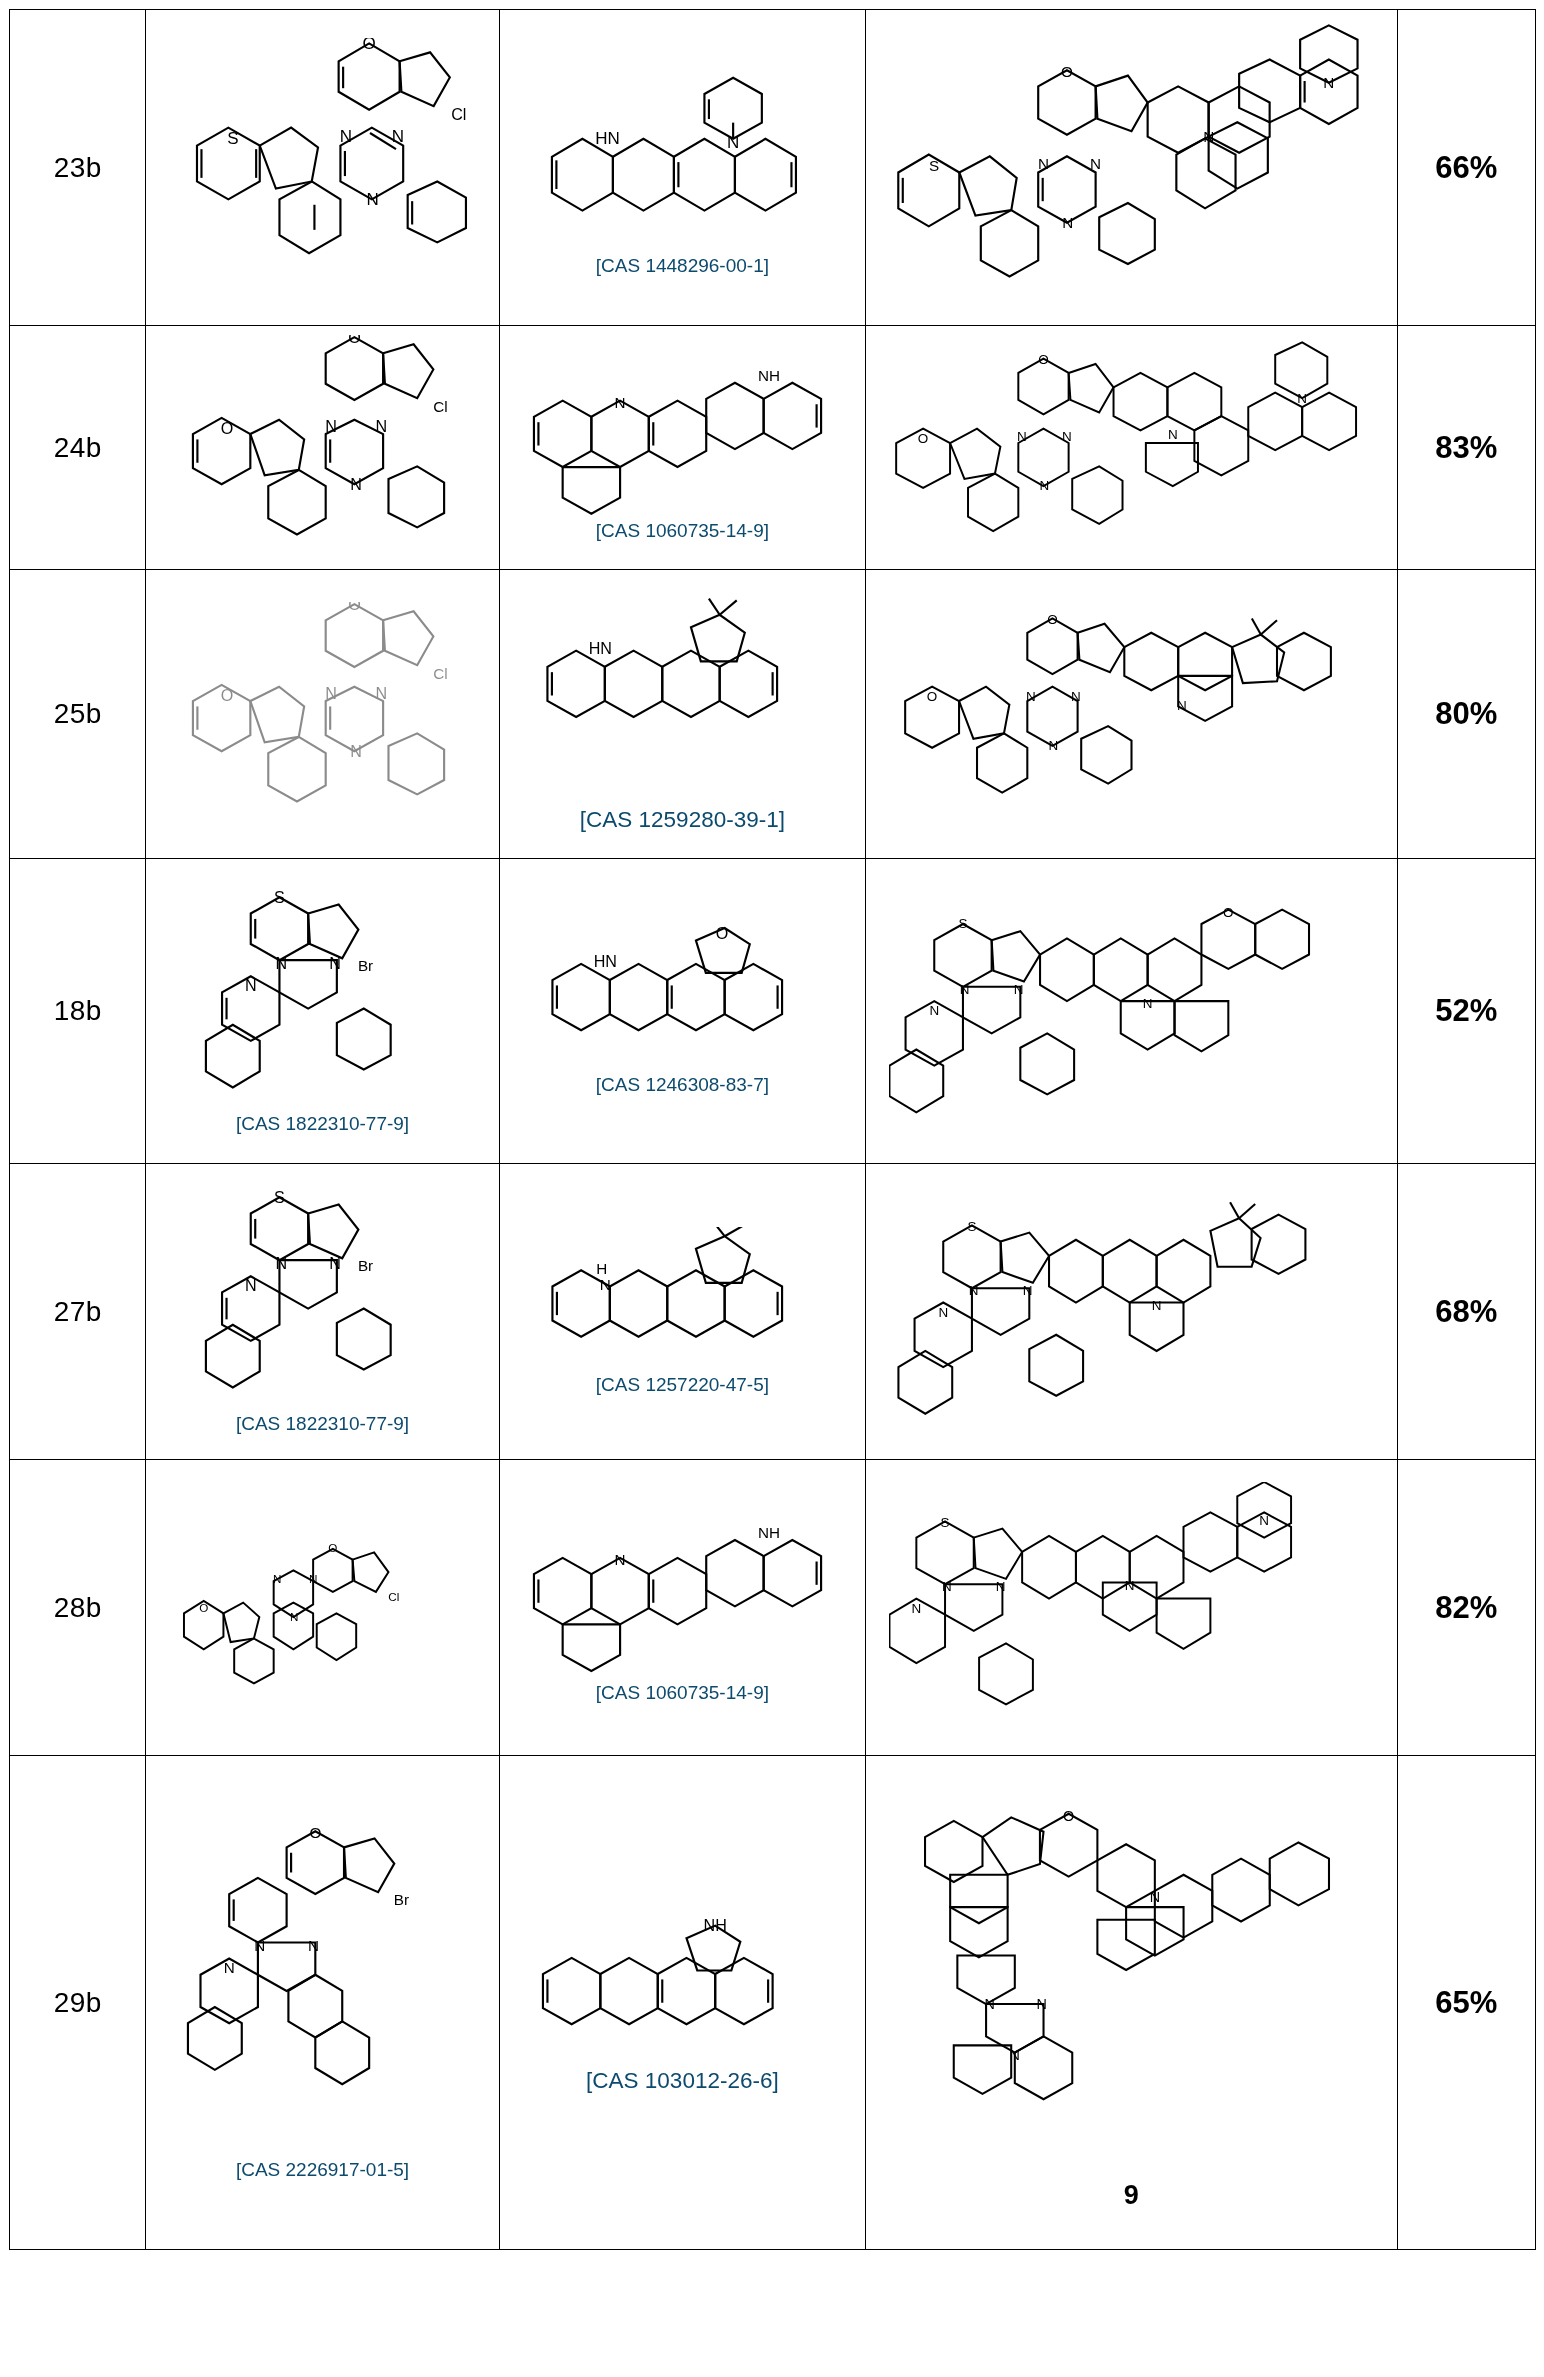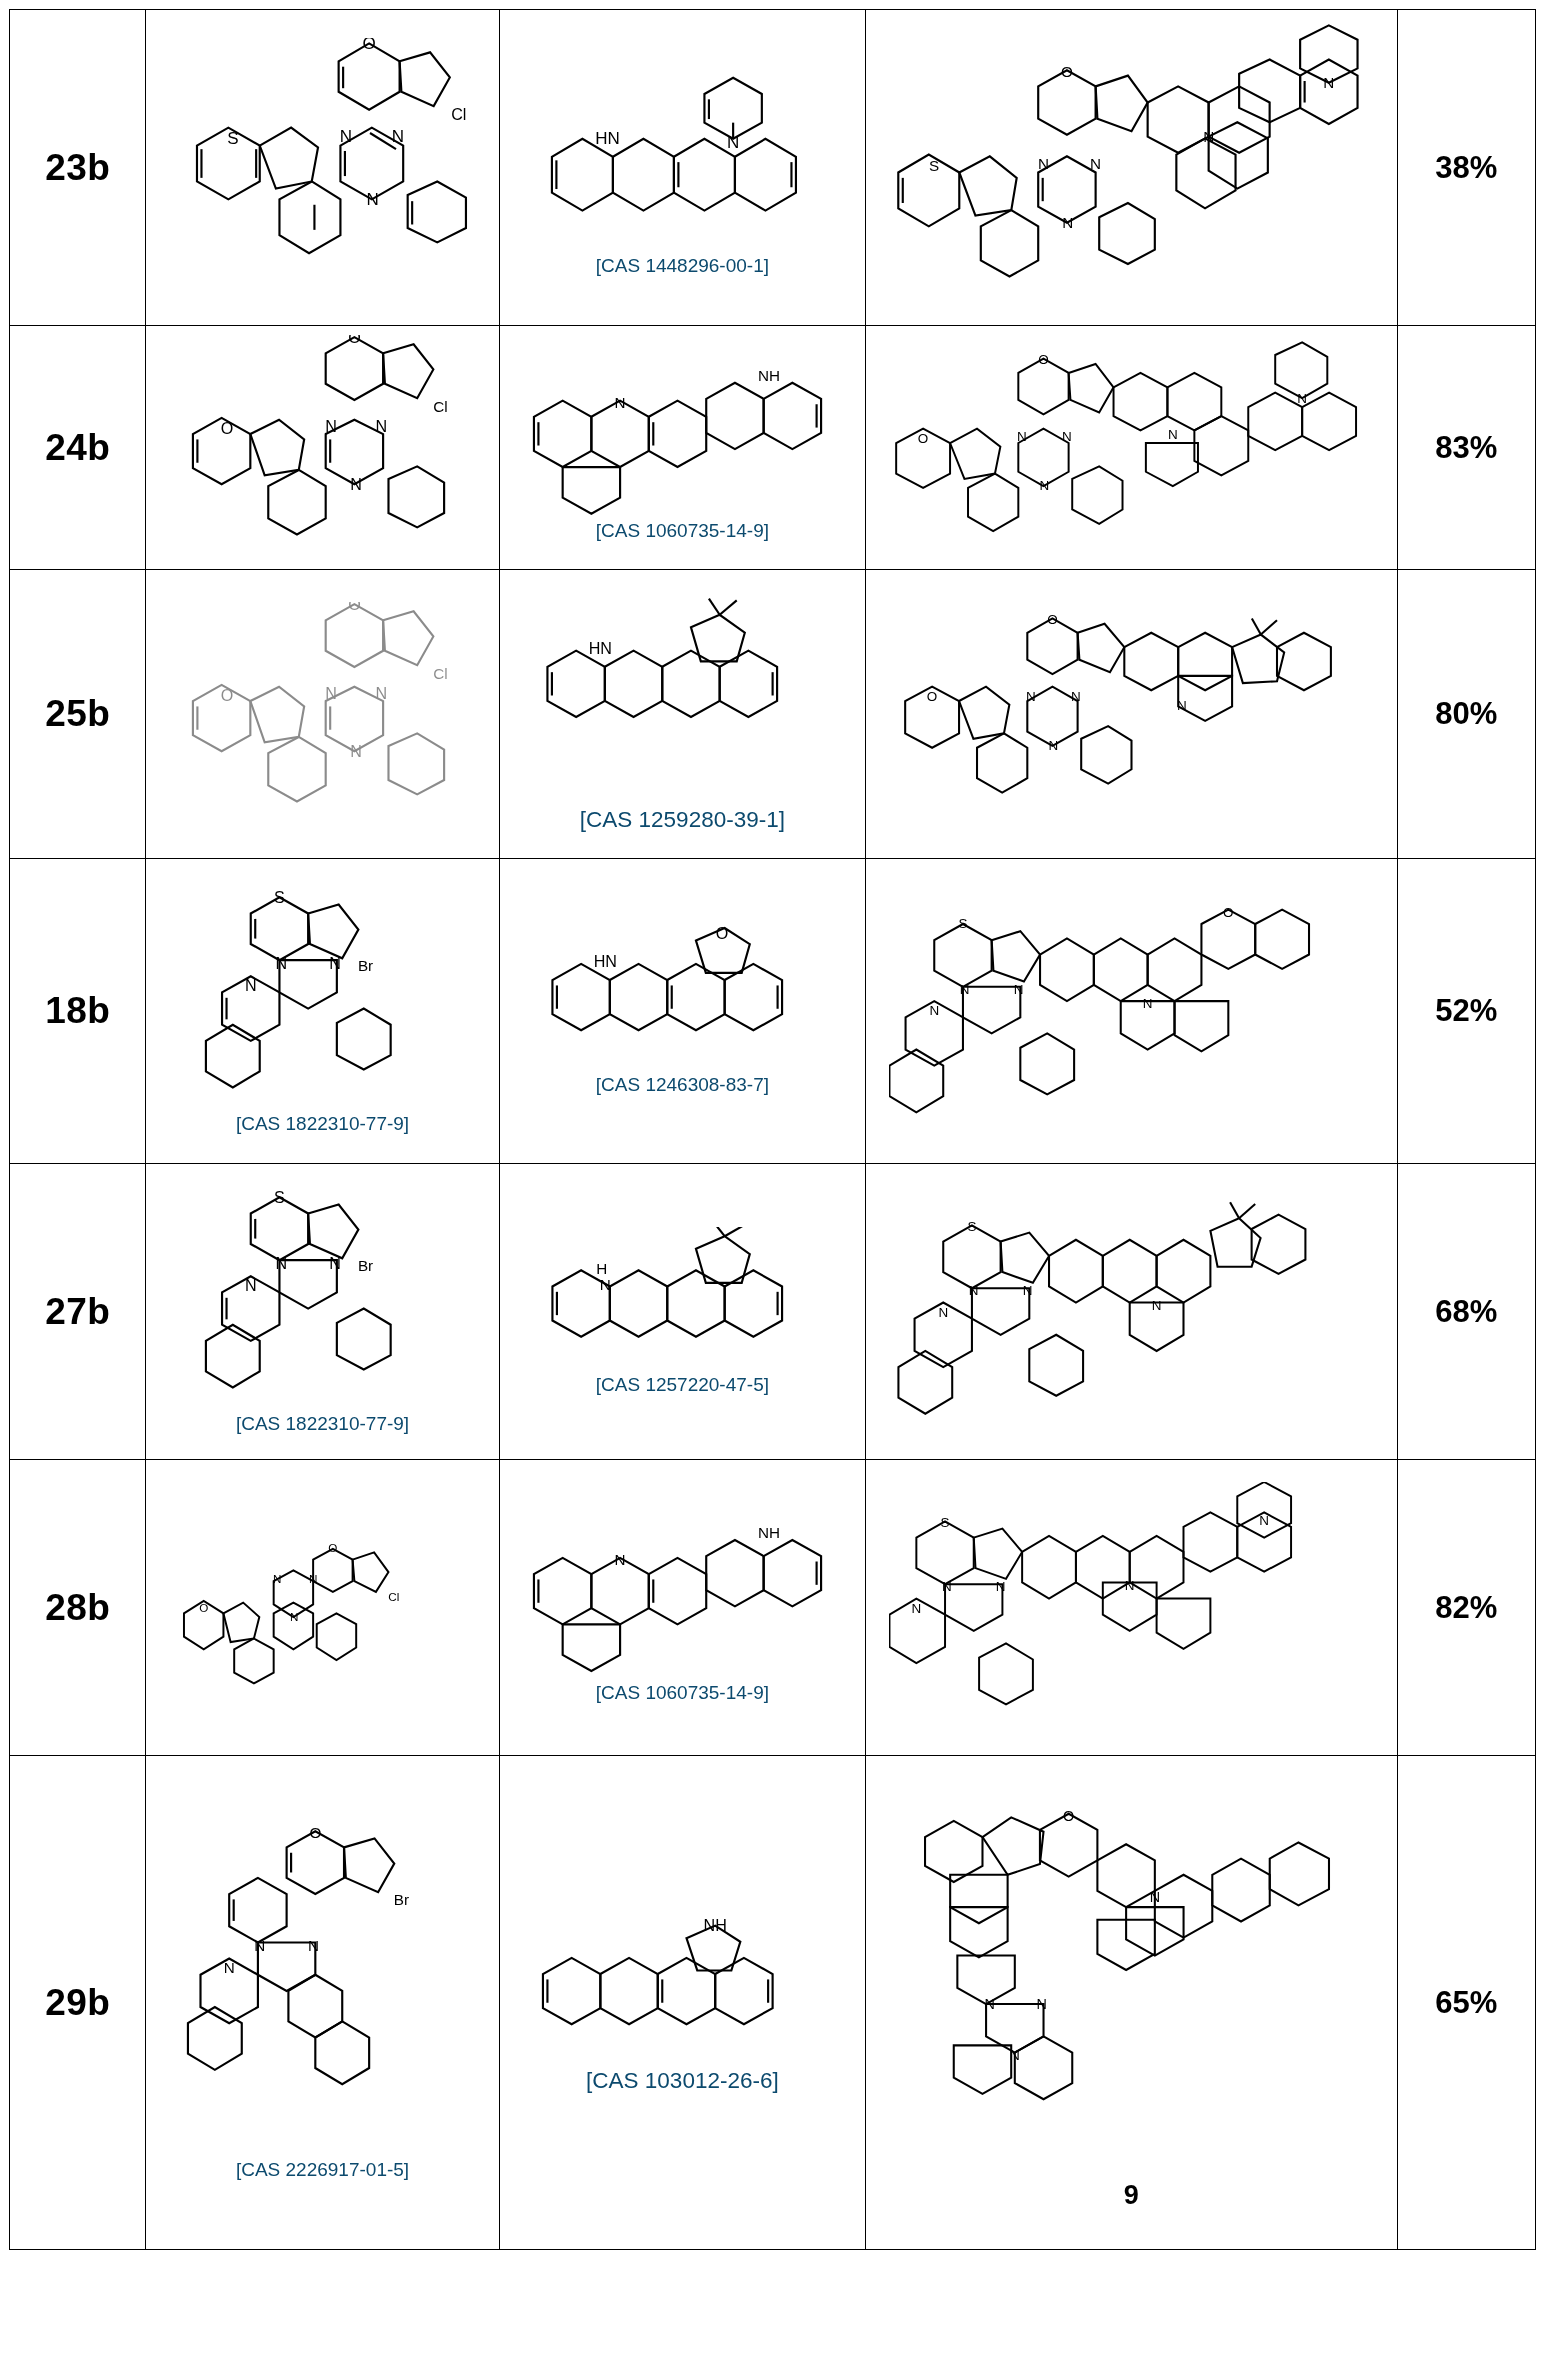--- a/index.html
+++ b/index.html
@@ -31,22 +31,22 @@
     position: relative;
     padding: 0;
   }
   td.col-entry { width: 133px; }
   td.col-sm1  { width: 346px; }
   td.col-sm2  { width: 359px; }
   td.col-prod { width: 521px; }
   td.col-yield{ width: 135px; }
 
   .entry-label {
-    font-size: 37px;
-    font-weight: bold;
+    font-size: 28px;
+    font-weight: normal;
     letter-spacing: 0.4px;
   }
   .yield-label {
     font-size: 31px;
     font-weight: bold;
   }
   .cas {
     font-size: 19px;
     font-weight: normal;
     color: #0c4a6e;
@@ -178,21 +178,21 @@
             <text x="182" y="166" font-size="17" font-family="Liberation Sans, sans-serif" text-anchor="middle">N</text>
             <text x="240" y="166" font-size="17" font-family="Liberation Sans, sans-serif" text-anchor="middle">N</text>
             <text x="209" y="232" font-size="17" font-family="Liberation Sans, sans-serif" text-anchor="middle">N</text>
             <text x="500" y="76" font-size="17" font-family="Liberation Sans, sans-serif" text-anchor="middle">N</text>
             <text x="366" y="136" font-size="17" font-family="Liberation Sans, sans-serif" text-anchor="middle">N</text>
           </svg>
         </div>
       </div>
     </td>
     <td class="col-yield">
-      <div class="yield-label">38%</div>
+      <div class="yield-label">66%</div>
     </td>
   </tr>
 
   <tr style="height:244px;">
     <td class="col-entry">
       <div class="entry-label">24b</div>
     </td>
     <td class="col-sm1">
       <div class="cell-inner">
         <div class="struct-wrap">

